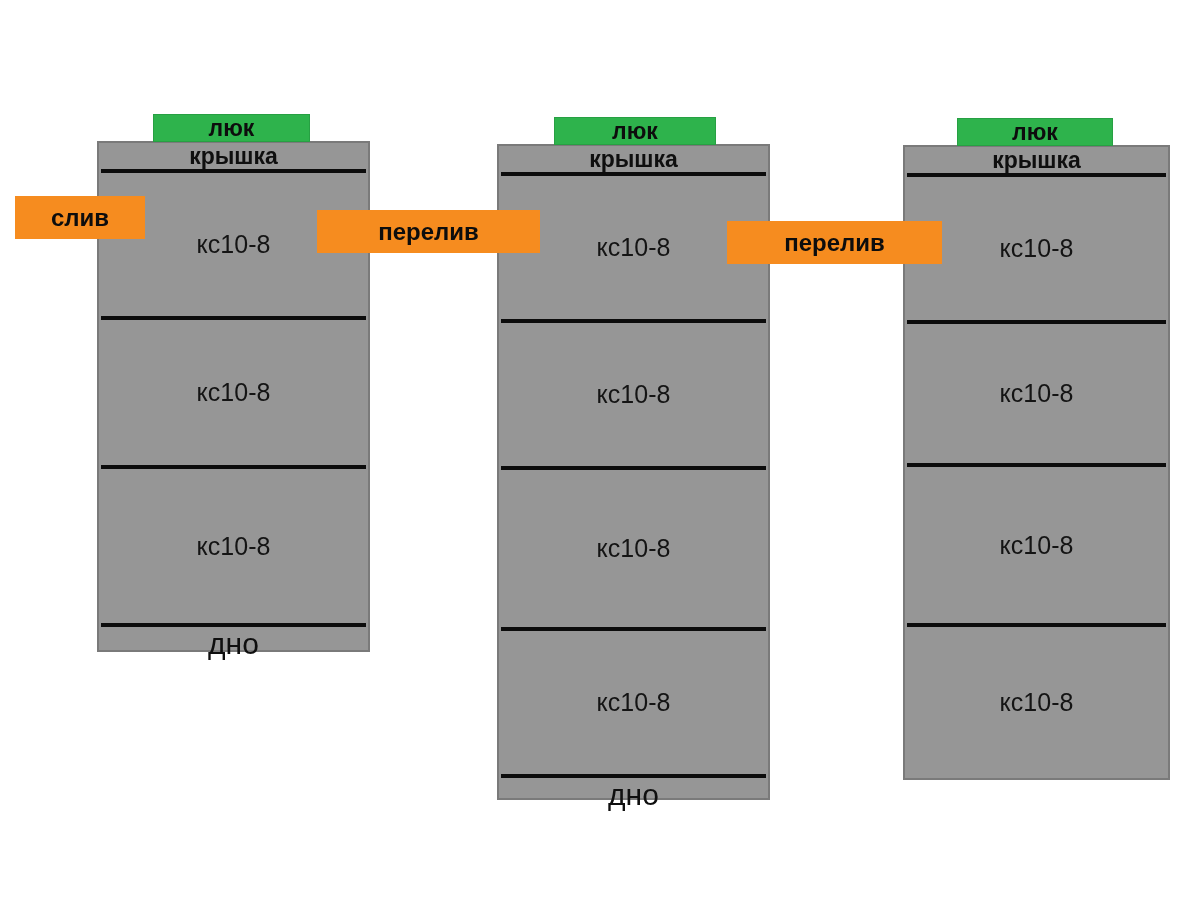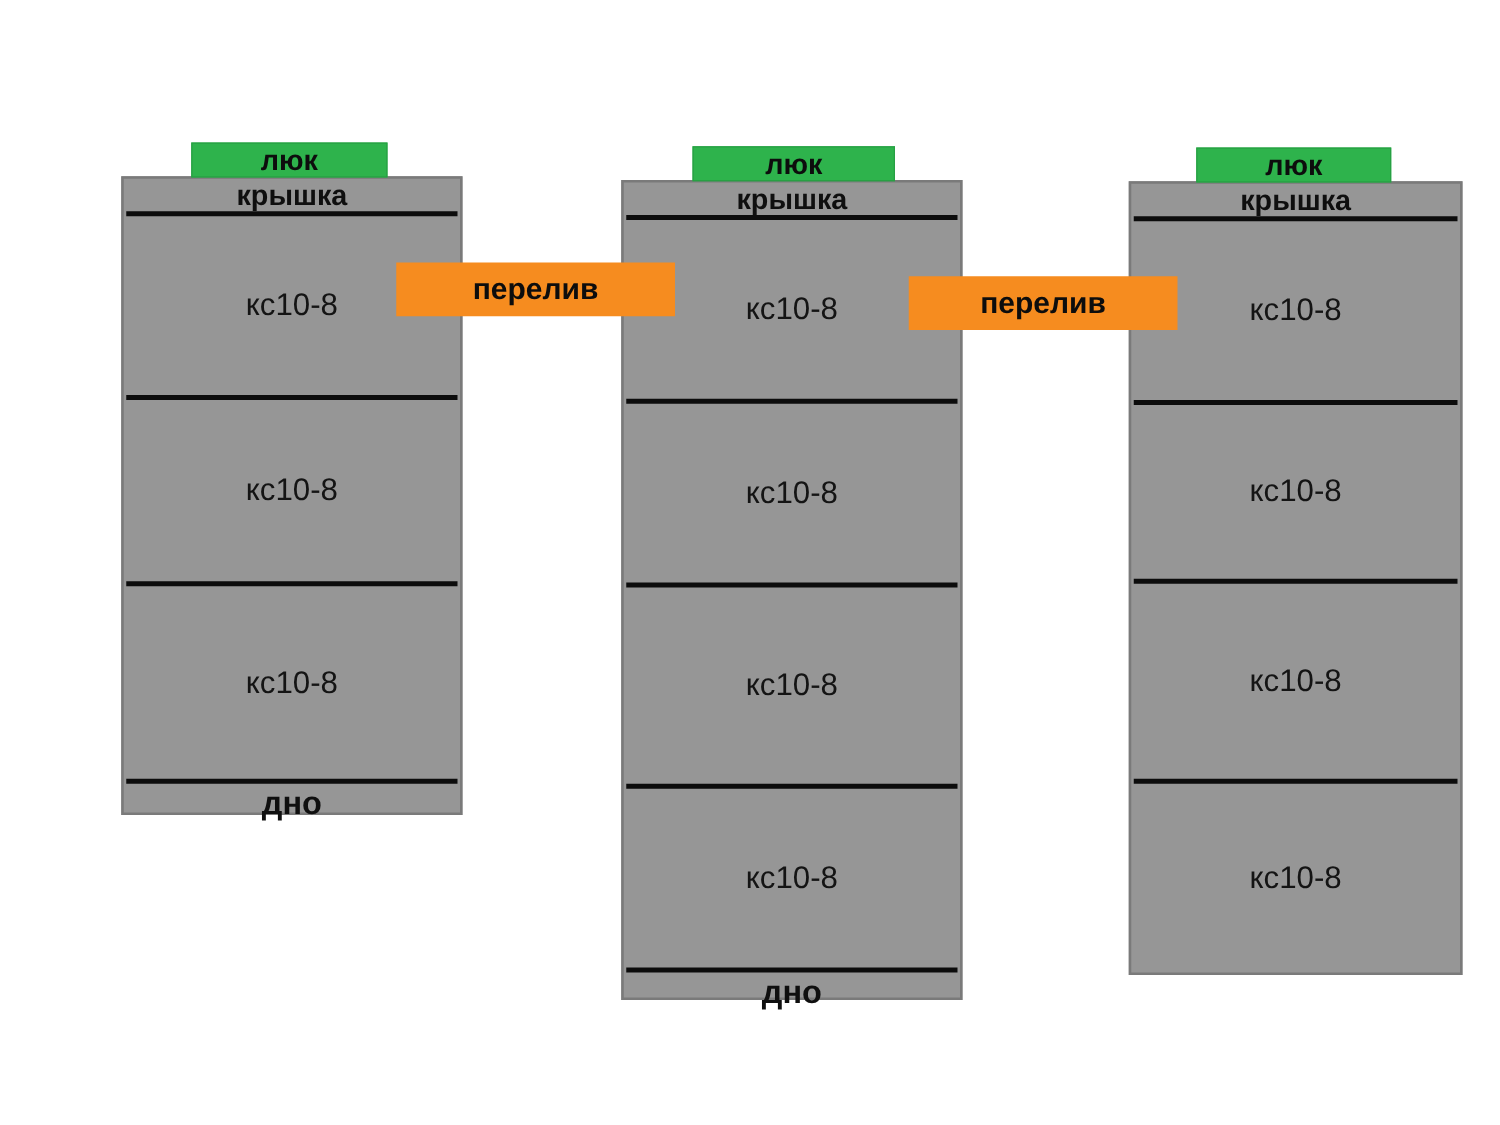--- a/index.html
+++ b/index.html
@@ -67,22 +67,22 @@
     font-weight: normal;
     font-size: 25px;
     color: #141414;
   }
 
   .bottom-row {
     flex: 1 1 auto;
     display: flex;
     align-items: center;
     justify-content: center;
-    font-weight: bold;
-    font-size: 26px;
+    font-weight: normal;
+    font-size: 30px;
     color: #0f0f0f;
   }
 
   .connector {
     position: absolute;
     background: #f68c1f;
     color: #0d0d0d;
     font-weight: bold;
     font-size: 24px;
     display: flex;
@@ -165,16 +165,17 @@
       <div class="section s1">кс10-8</div>
       <div class="hr"></div>
       <div class="section s2">кс10-8</div>
       <div class="hr"></div>
       <div class="section s3">кс10-8</div>
       <div class="hr"></div>
       <div class="section s4">кс10-8</div>
     </div>
   </div>
 
+  <div class="connector conn-drain">слив</div>
   <div class="connector conn-overflow1">перелив</div>
   <div class="connector conn-overflow2">перелив</div>
 
 </div>
 
 </body></html>

